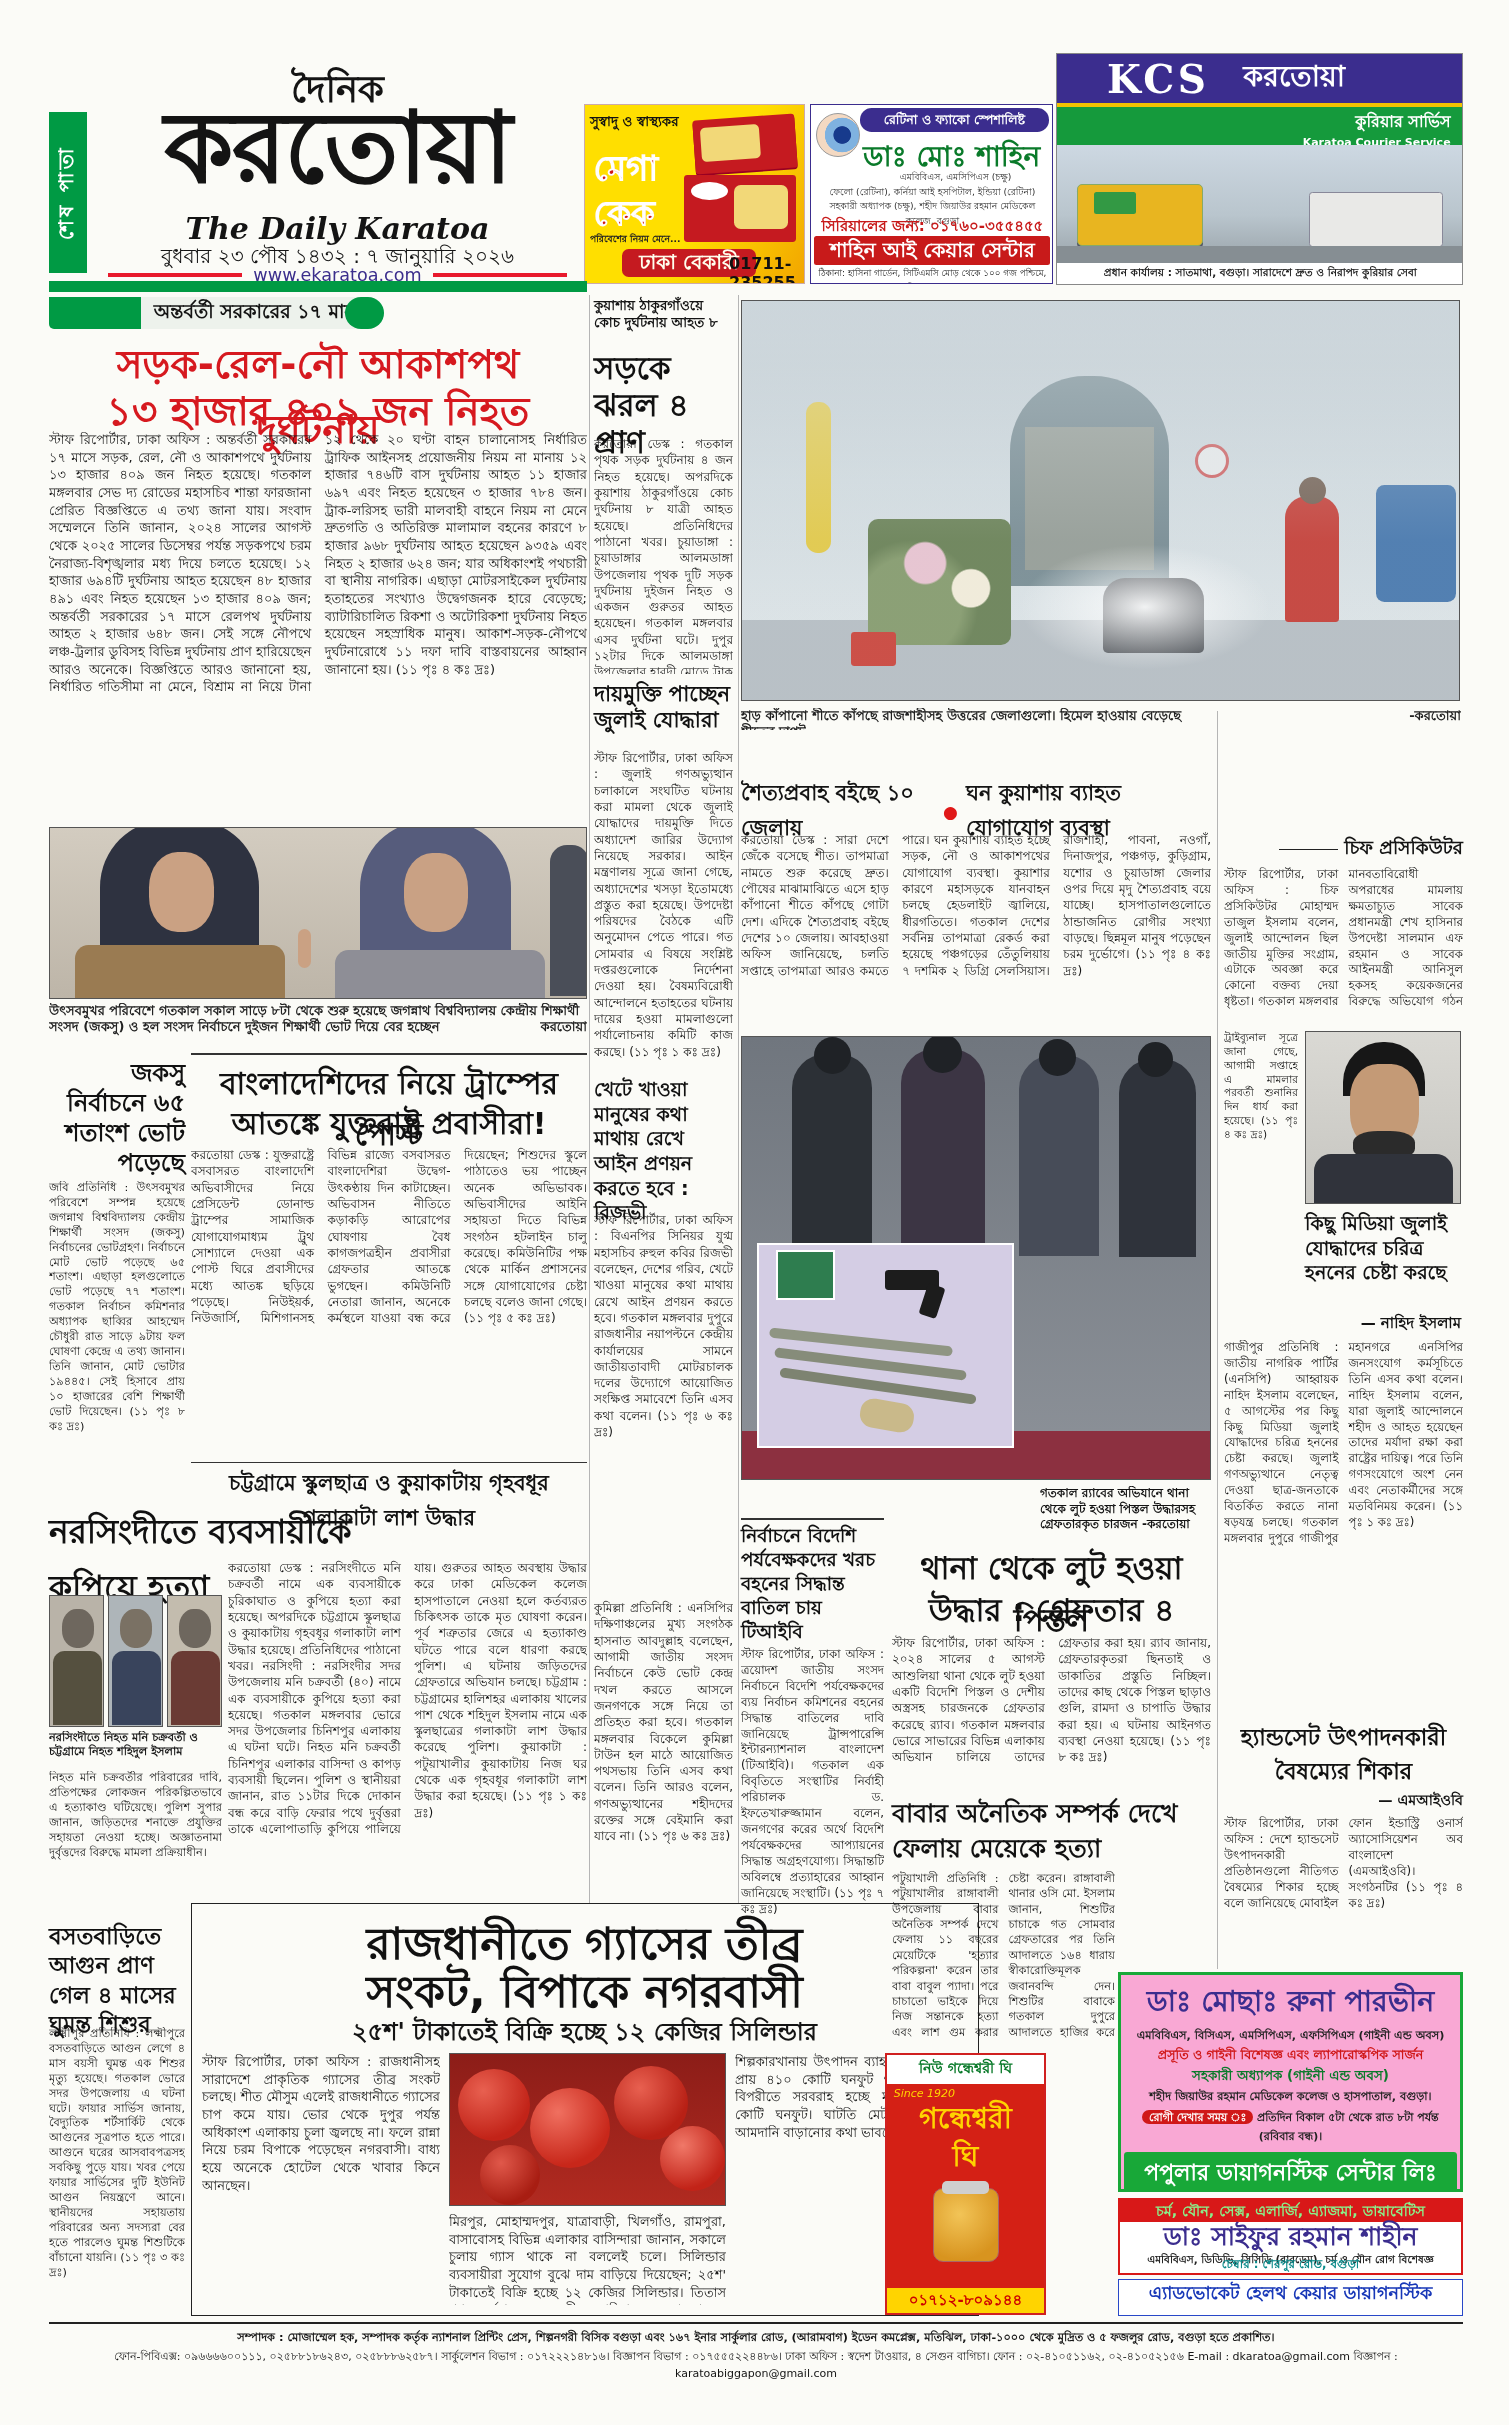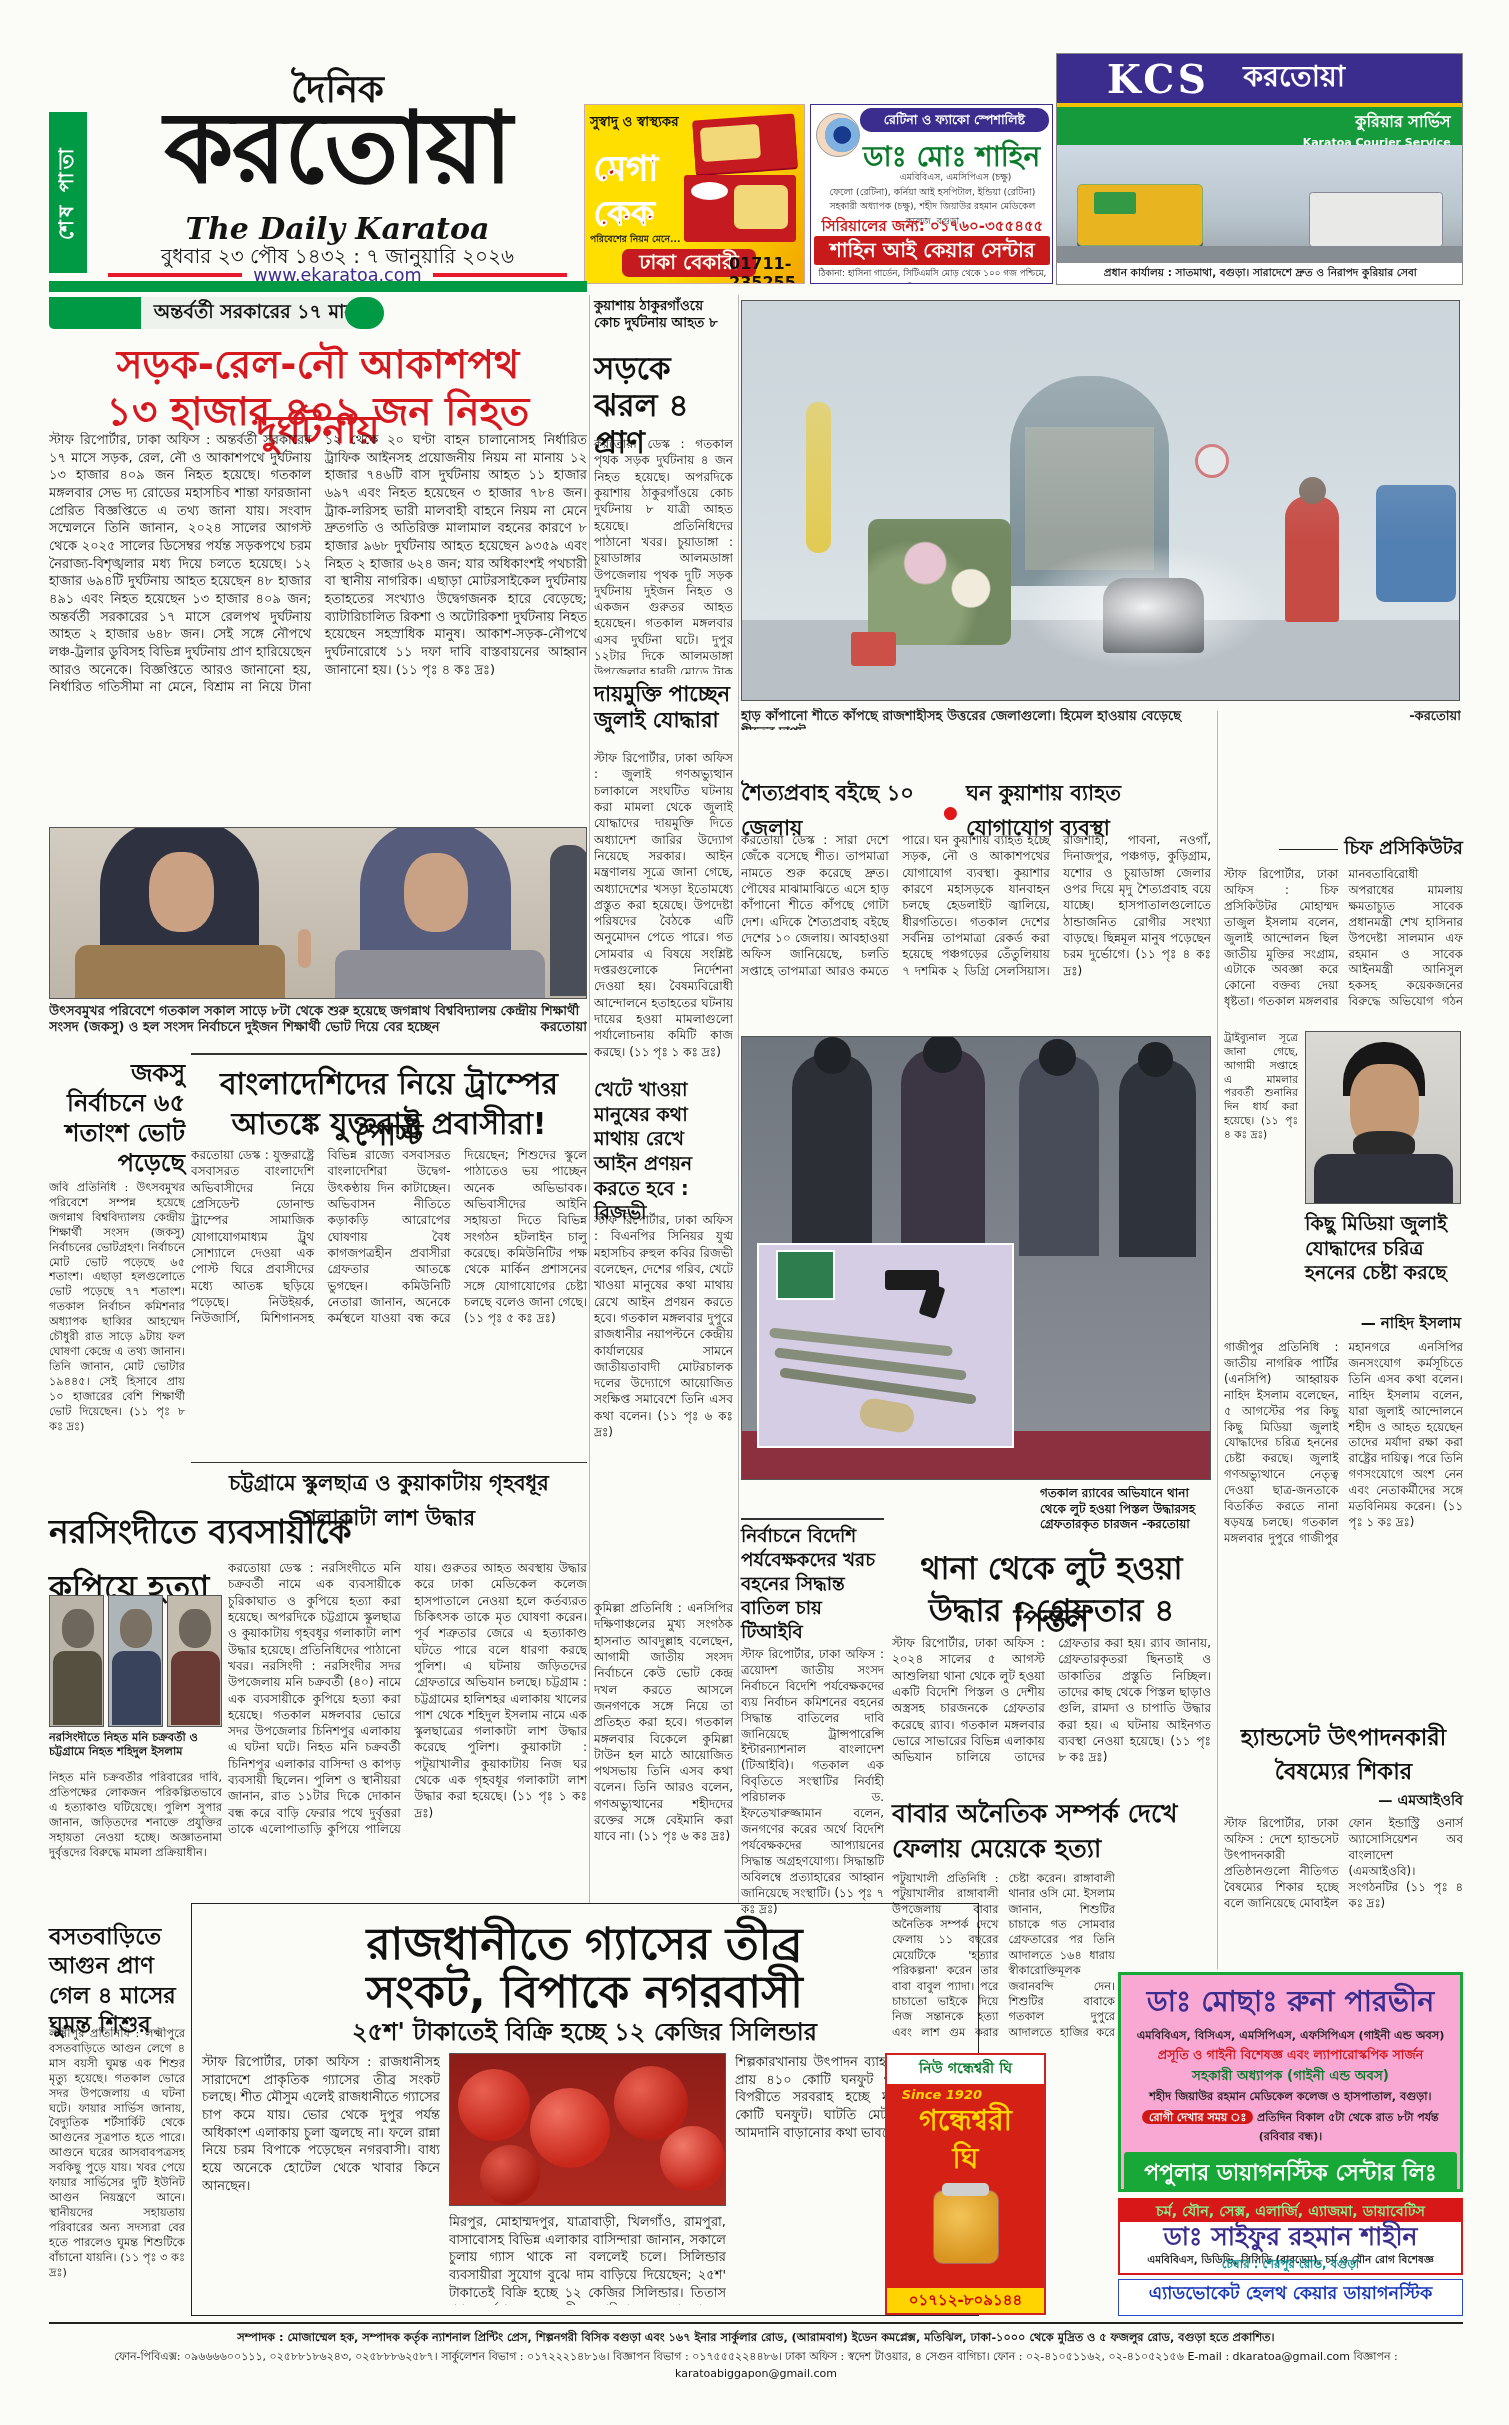--- a/index.html
+++ b/index.html
@@ -253,21 +253,21 @@
   <div class="abs" style="left:1305px;top:1311px;width:156px;height:22px;text-align:right;font-weight:800;font-size:15px;">— নাহিদ ইসলাম</div>
   <div class="abs b c2" style="left:1224px;top:1340px;width:239px;height:372px;font-size:11.7px;column-gap:10px;">গাজীপুর প্রতিনিধি : জাতীয় নাগরিক পার্টির (এনসিপি) আহ্বায়ক নাহিদ ইসলাম বলেছেন, ৫ আগস্টের পর কিছু কিছু মিডিয়া জুলাই যোদ্ধাদের চরিত্র হননের চেষ্টা করছে। জুলাই গণঅভ্যুত্থানে নেতৃত্ব দেওয়া ছাত্র-জনতাকে বিতর্কিত করতে নানা ষড়যন্ত্র চলছে। গতকাল মঙ্গলবার দুপুরে গাজীপুর মহানগরে এনসিপির জনসংযোগ কর্মসূচিতে তিনি এসব কথা বলেন। নাহিদ ইসলাম বলেন, যারা জুলাই আন্দোলনে শহীদ ও আহত হয়েছেন তাদের মর্যাদা রক্ষা করা রাষ্ট্রের দায়িত্ব। পরে তিনি গণসংযোগে অংশ নেন এবং নেতাকর্মীদের সঙ্গে মতবিনিময় করেন। (১১ পৃঃ ১ কঃ দ্রঃ)</div>
 
   <div class="abs ctr hl" style="left:1224px;top:1720px;width:239px;height:34px;font-size:22.6px;">হ্যান্ডসেট উৎপাদনকারী</div>
   <div class="abs ctr hl" style="left:1224px;top:1754px;width:239px;height:34px;font-size:22.6px;">বৈষম্যের শিকার</div>
   <div class="abs" style="left:1224px;top:1789px;width:239px;height:22px;text-align:right;font-weight:800;font-size:14.3px;">— এমআইওবি</div>
   <div class="abs b c2" style="left:1224px;top:1816px;width:239px;height:153px;font-size:11.7px;column-gap:10px;">স্টাফ রিপোর্টার, ঢাকা অফিস : দেশে হ্যান্ডসেট উৎপাদনকারী প্রতিষ্ঠানগুলো নীতিগত বৈষম্যের শিকার হচ্ছে বলে জানিয়েছে মোবাইল ফোন ইন্ডাস্ট্রি ওনার্স অ্যাসোসিয়েশন অব বাংলাদেশ (এমআইওবি)। সংগঠনটির (১১ পৃঃ ৪ কঃ দ্রঃ)</div>
 
   <div class="abs adbox" style="left:885px;top:2053px;width:161px;height:262px;border:2.5px solid #d02020;background:#d42015;">
     <div style="height:28.5px;background:#fff;display:flex;align-items:center;justify-content:center;font-size:14.3px;font-weight:800;color:#0a7a2a;">নিউ গন্ধেশ্বরী ঘি</div>
-    <div style="font-size:13px;font-style:italic;font-weight:700;color:#ffd400;padding:3.4px 6.7px 0;margin-left:8px;">Since 1920</div>
+    <div style="font-size:11px;font-style:italic;font-weight:400;color:#ffd400;padding:3.4px 6.7px 0;">Since 1920</div>
     <div style="font-size:28.5px;font-weight:800;color:#ffd400;text-align:center;line-height:1.1;padding-top:3.4px;">গন্ধেশ্বরী</div>
     <div style="font-size:28.5px;font-weight:800;color:#ffd400;text-align:center;">ঘি</div>
     <div style="width:64px;height:72px;margin:6.7px auto 0;background:radial-gradient(circle at 40% 35%,#f2c457,#d8941f 75%);border-radius:10px;border:1.7px solid #a66;position:relative;">
       <div class="sr" style="left:8.4px;top:-8.4px;width:47px;height:13.4px;background:#cfcfcf;border-radius:5px;"></div>
     </div>
     <div style="position:absolute;left:0;bottom:0;width:100%;height:25px;background:#ffd400;color:#c00;font-weight:800;font-size:15px;text-align:center;line-height:25px;">০১৭১২-৮০৯১৪৪</div>
   </div>
 
   <div class="abs adbox ctr" style="left:1118px;top:1972px;width:345px;height:220px;border:3.4px solid #18a838;background:#f9a8d4;padding:5px 3.4px;">
     <div style="font-size:28.5px;font-weight:800;color:#3b2d8e;">ডাঃ মোছাঃ রুনা পারভীন</div>

